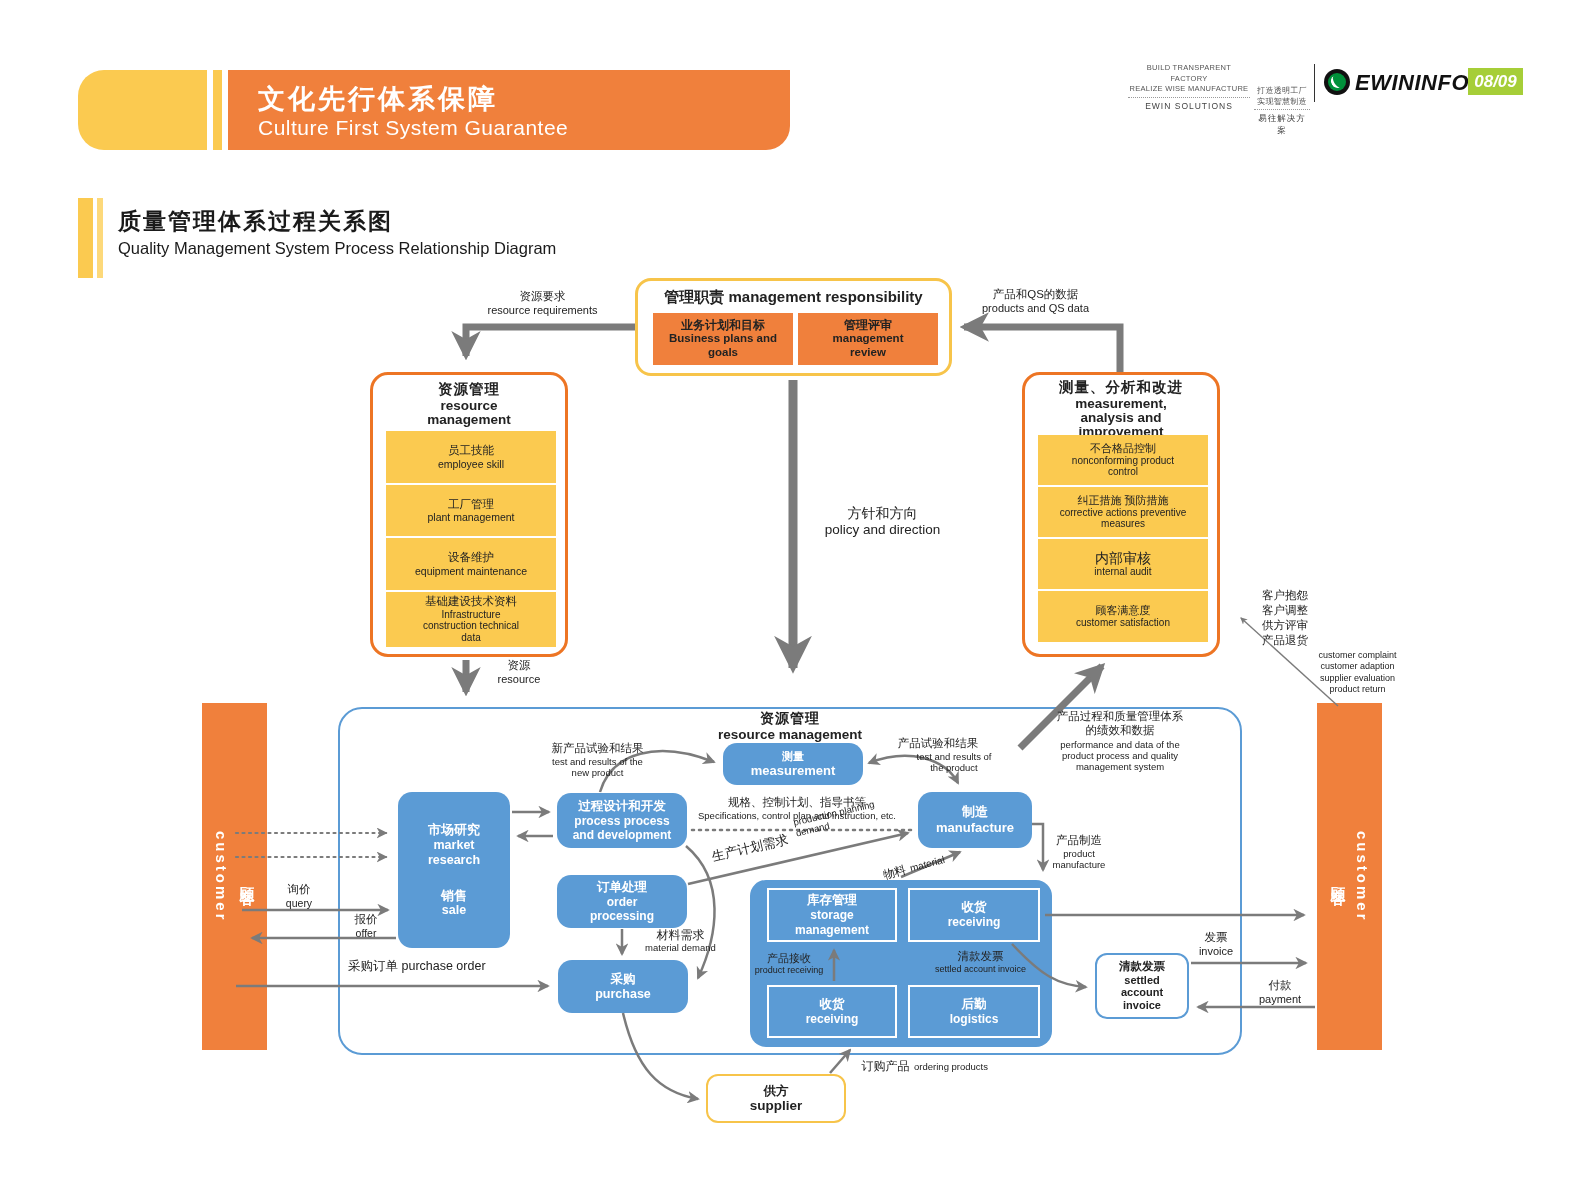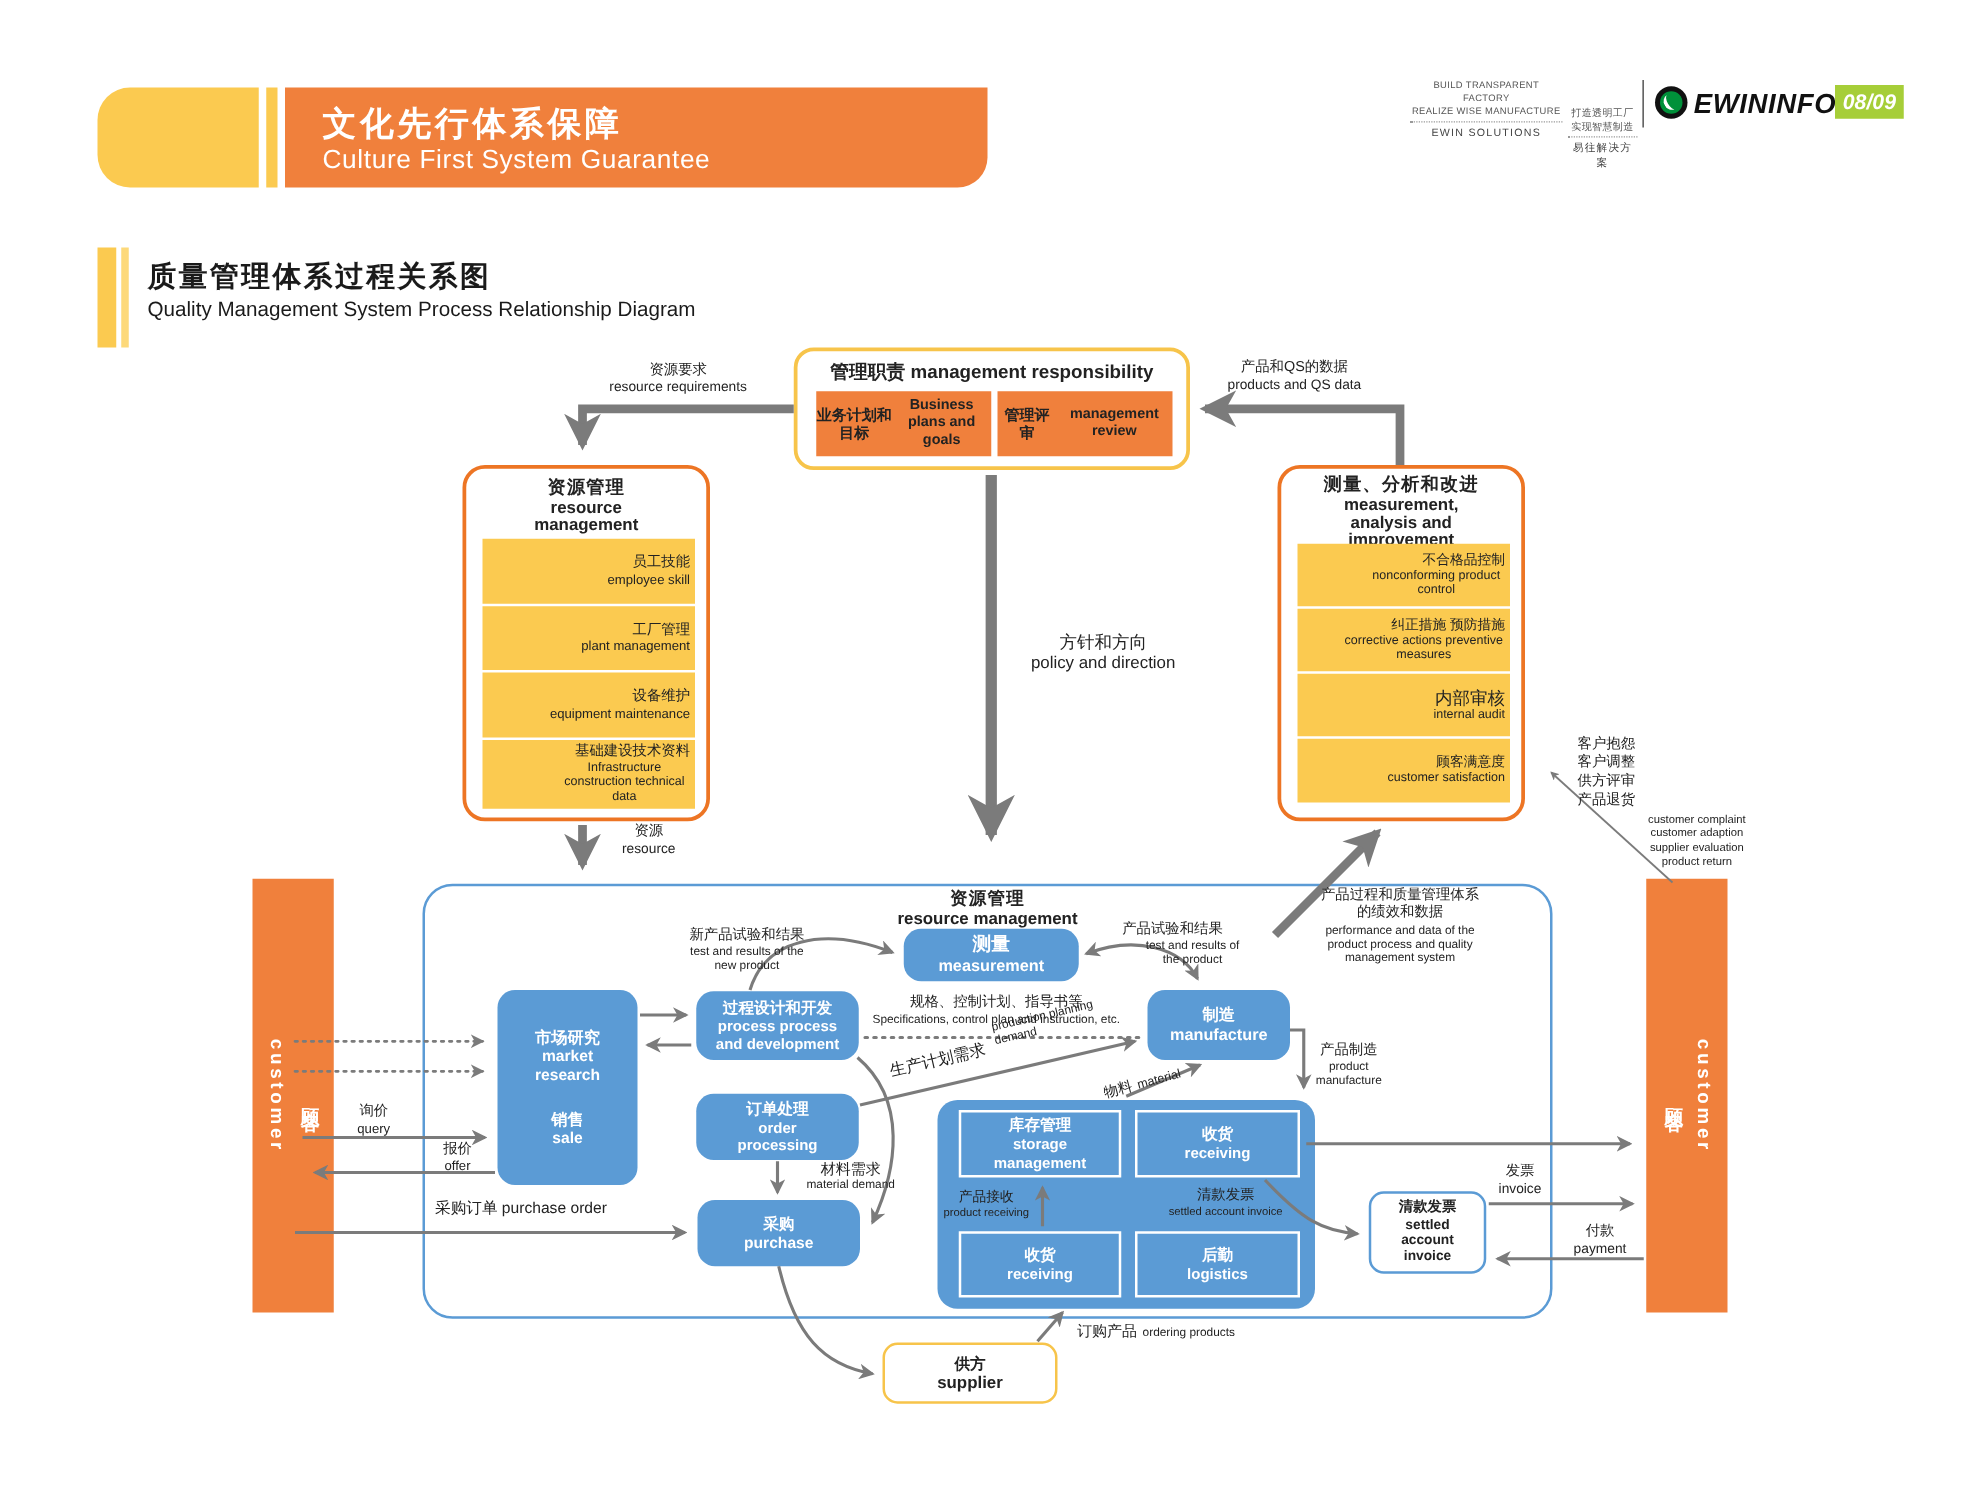--- a/index.html
+++ b/index.html
@@ -27,28 +27,28 @@
 
   
   .sec-bar1 { left:78px; top:198px; width:15px; height:80px; background:#FBCA50; }
   .sec-bar2 { left:97px; top:198px; width:6px; height:80px; background:#FDD97A; }
   .sec-zh { left:118px; top:206px; font-size:23px; font-weight:bold; color:#1a1a1a; letter-spacing:2px; }
   .sec-en { left:118px; top:239px; font-size:16.5px; color:#1a1a1a; }
 
   
   .mgmt-box { left:635px; top:278px; width:317px; height:98px; background:#fff; border:3px solid #F7C44A; border-radius:16px; z-index:1; }
   .mgmt-title { position:absolute; left:0; top:7px; width:100%; text-align:center; font-size:15px; font-weight:bold; color:#222; }
-  .mgmt-sub { position:absolute; top:32px; height:52px; width:140px; background:#F0803C; color:#222; display:flex; flex-direction:row; align-items:center; justify-content:center; text-align:center; font-weight:bold; line-height:1.2; }
+  .mgmt-sub { position:absolute; top:32px; height:52px; width:140px; background:#F0803C; color:#222; display:flex; flex-direction:column; align-items:center; justify-content:center; text-align:center; font-weight:bold; line-height:1.2; }
   .mgmt-sub .zh { font-size:12px; } .mgmt-sub .en { font-size:11.5px; }
 
   .side-box { width:198px; height:285px; background:#fff; border:3.5px solid #ED7524; border-radius:18px; z-index:1; text-align:center; color:#222; }
   .side-box .t-zh { font-size:14.5px; font-weight:bold; margin-top:5px; letter-spacing:1px; }
   .side-box .t-en { font-size:13.5px; font-weight:bold; line-height:1.05; margin:0 auto; }
   .side-items { position:absolute; left:13px; width:170px; }
-  .side-item { background:#FBCA50; margin-bottom:2px; display:flex; flex-direction:column; align-items:flex-end; justify-content:center; line-height:1.18; padding:2px 4px; }
+  .side-item { background:#FBCA50; margin-bottom:2px; display:flex; flex-direction:column; align-items:center; justify-content:center; line-height:1.18; padding:2px 4px; }
   .side-item .zh { font-size:11.5px; } .side-item .en { font-size:10.5px; }
 
   
   .container-box { left:338px; top:707px; width:904px; height:348px; background:#fff; border:2.5px solid #5B9BD5; border-radius:24px; z-index:0; }
   .cont-zh { left:338px; top:710px; width:904px; text-align:center; font-size:14px; font-weight:bold; color:#222; letter-spacing:1px; z-index:1; }
   .cont-en { left:338px; top:727px; width:904px; text-align:center; font-size:13.5px; font-weight:bold; color:#222; z-index:1; }
 
   .cust-bar { top:703px; width:65px; height:347px; background:#F0803C; display:flex; align-items:center; justify-content:center; gap:7px; z-index:1; }
   .cust-bar span { writing-mode:vertical-rl; color:#fff; font-weight:bold; font-size:15px; letter-spacing:3px; }
 
@@ -177,21 +177,21 @@
     <span style="font-size:13px;">销售</span>
     <span style="font-size:12.5px;">sale</span>
   </div>
 
   <div class="bnode" style="left:557px;top:793px;width:130px;height:55px;">
     <span style="font-size:12.5px;">过程设计和开发</span>
     <span style="font-size:12px;width:118px;">process process and development</span>
   </div>
 
   <div class="bnode" style="left:723px;top:743px;width:140px;height:42px;">
-    <span style="font-size:15px;">测量</span>
+    <span style="font-size:11px;">测量</span>
     <span style="font-size:13px;">measurement</span>
   </div>
 
   <div class="bnode" style="left:918px;top:792px;width:114px;height:56px;">
     <span style="font-size:13px;">制造</span>
     <span style="font-size:13px;">manufacture</span>
   </div>
 
   <div class="bnode" style="left:557px;top:875px;width:130px;height:53px;">
     <span style="font-size:12.5px;">订单处理</span>

